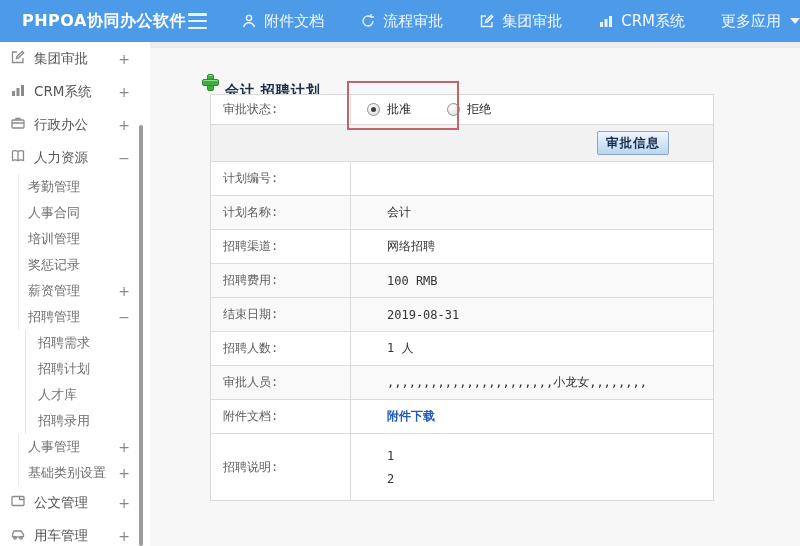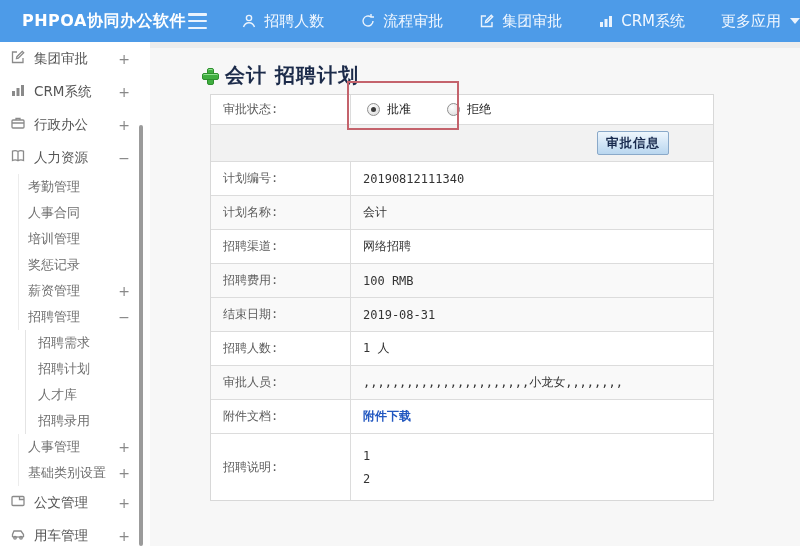--- a/index.html
+++ b/index.html
@@ -35,22 +35,22 @@
 
   
   .main { position:absolute; left:150px; top:42px; width:650px; height:504px;
           background:#f7f7f7; border-top:6px solid #ededed; }
   .page-title-row { display:flex; align-items:center; gap:8px; margin:14px 0 0 52px; }
   .plus-icon { width:15px; height:15px; position:relative; }
   .plus-icon::before, .plus-icon::after { content:""; position:absolute; background:#3fae3f;
       border:1px solid #2d8f2d; border-radius:2px; box-shadow:inset 0 1px 0 #8fe08f; }
   .plus-icon::before { left:5px; top:0; width:5px; height:15px; }
   .plus-icon::after  { left:0; top:5px; width:15px; height:5px; }
-  .page-title { font-size:20px; font-weight:bold; color:#1c2b4a; letter-spacing:1px;
-                font-family:"DejaVu Serif","Liberation Serif",serif; }
+  .page-title { font-size:14px; font-weight:bold; color:#1c2b4a; letter-spacing:1px;
+                font-family:"DejaVu Serif","Liberation Serif",serif;margin-top:20px; }
 
   .panel { position:absolute; left:60px; top:46px; width:504px; background:#fff;
            border:1px solid #d8d8d8; font-family:"DejaVu Sans Mono","DejaVu Serif",monospace; }
   .row { display:flex; border-bottom:1px solid #dcdcdc; }
   .row:last-child { border-bottom:none; }
   .cell { padding:0 12px; display:flex; align-items:center; font-size:12px; }
   .cell.label { width:140px; flex:0 0 140px; border-right:1px solid #dcdcdc; color:#5c5c5c; }
   .cell.value { flex:1; color:#333; }
   .approval-row { height:30px; background:#fff; }
   .approval-row .cell.value { gap:36px; padding-left:16px; font-weight:normal; color:#222; }
@@ -58,21 +58,21 @@
   .radio { width:13px; height:13px; border-radius:50%; border:1px solid #8f8f8f;
            background:radial-gradient(circle at 35% 30%, #ffffff, #d8d8d8); position:relative; }
   .radio.checked::after { content:""; position:absolute; left:3px; top:3px; width:5px; height:5px;
            border-radius:50%; background:#3c3c3c; }
   .toolbar-row { height:37px; background:#f2f2f2; display:flex; align-items:center;
                  justify-content:flex-end; border-bottom:1px solid #dcdcdc; padding-right:44px; }
   .btn { width:72px; height:24px; font-size:12.5px; font-weight:bold; color:#182a4e;
          font-family:"DejaVu Sans Mono","DejaVu Serif",monospace;
          background:linear-gradient(#eef6fd,#b9d6ef); border:1px solid #8aa9c9; border-radius:2px;
          cursor:pointer; letter-spacing:1px; }
-  .data-row { height:34px; }
+  .data-row { height:34px;gap:24px; }
   .data-row.alt { background:#f9f9f9; }
   .data-row.tall { height:66px; }
   .data-row.tall .cell.value { flex-direction:column; align-items:flex-start; justify-content:center; gap:9px; }
   .link { color:#2358c0; font-weight:bold; text-decoration:none; cursor:pointer; }
 
   .red-box { position:absolute; left:347px; top:81px; width:112px; height:49px;
              border:2px solid #c4636c; z-index:6; pointer-events:none; }
 </style>
 </head>
 <body>
@@ -85,21 +85,21 @@
       <span></span>
     </div>
   <div class="nav">
     <div class="nav-item">
       <span>
           <svg width="16" height="16" viewBox="0 0 16 16" fill="none" stroke="#eaf3fd" stroke-width="1.4">
             <circle cx="8" cy="5" r="2.6"></circle>
             <path d="M2.5 14c1-3 3-4.3 5.5-4.3S12.5 11 13.5 14"></path>
           </svg>
         </span>
-      <span>招聘人数</span>
+      <span>附件文档</span>
     </div>
     <div class="nav-item">
       <span>
           <svg width="16" height="16" viewBox="0 0 16 16" fill="none" stroke="#eaf3fd" stroke-width="1.4">
             <path d="M13 8a5 5 0 1 1-2-4"></path>
             <path d="M11 1v3h3" stroke-linejoin="round"></path>
           </svg>
         </span>
       <span>流程审批</span>
     </div>
@@ -243,21 +243,20 @@
         </span>
       </div>
     </div>
 
     <div class="toolbar-row">
       <button class="btn">审批信息</button>
     </div>
 
     <div class="row data-row">
       <div class="cell label">计划编号:</div>
-      <div class="cell value">20190812111340</div>
     </div>
     <div class="row data-row alt">
       <div class="cell label">计划名称:</div>
       <div class="cell value">会计</div>
     </div>
     <div class="row data-row">
       <div class="cell label">招聘渠道:</div>
       <div class="cell value">网络招聘</div>
     </div>
     <div class="row data-row alt">

